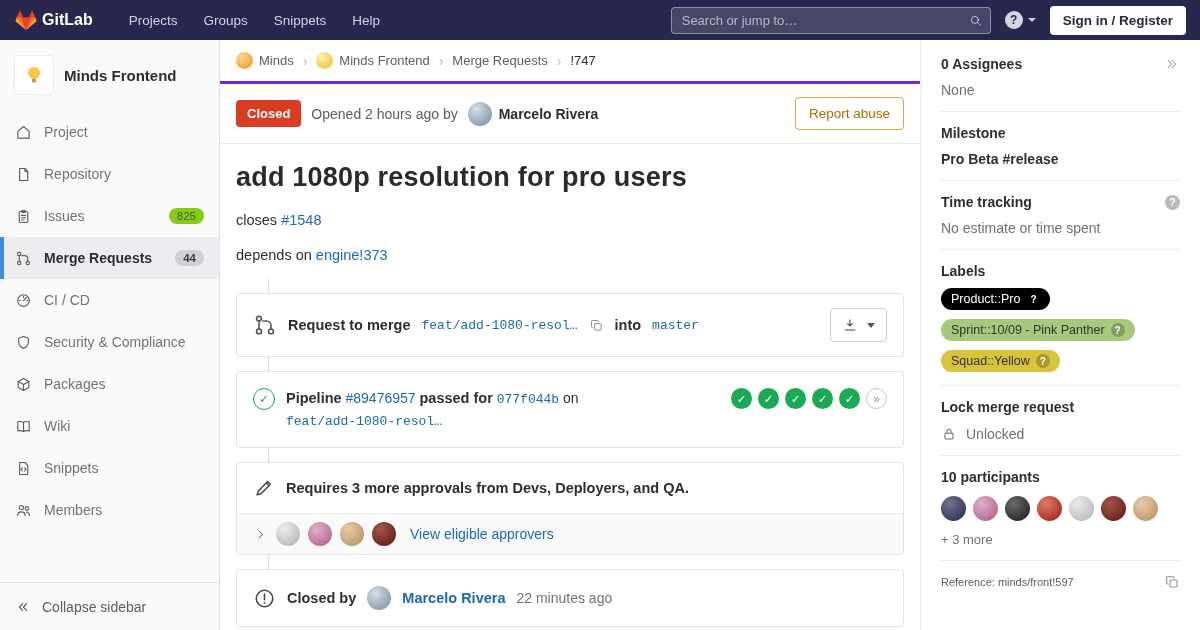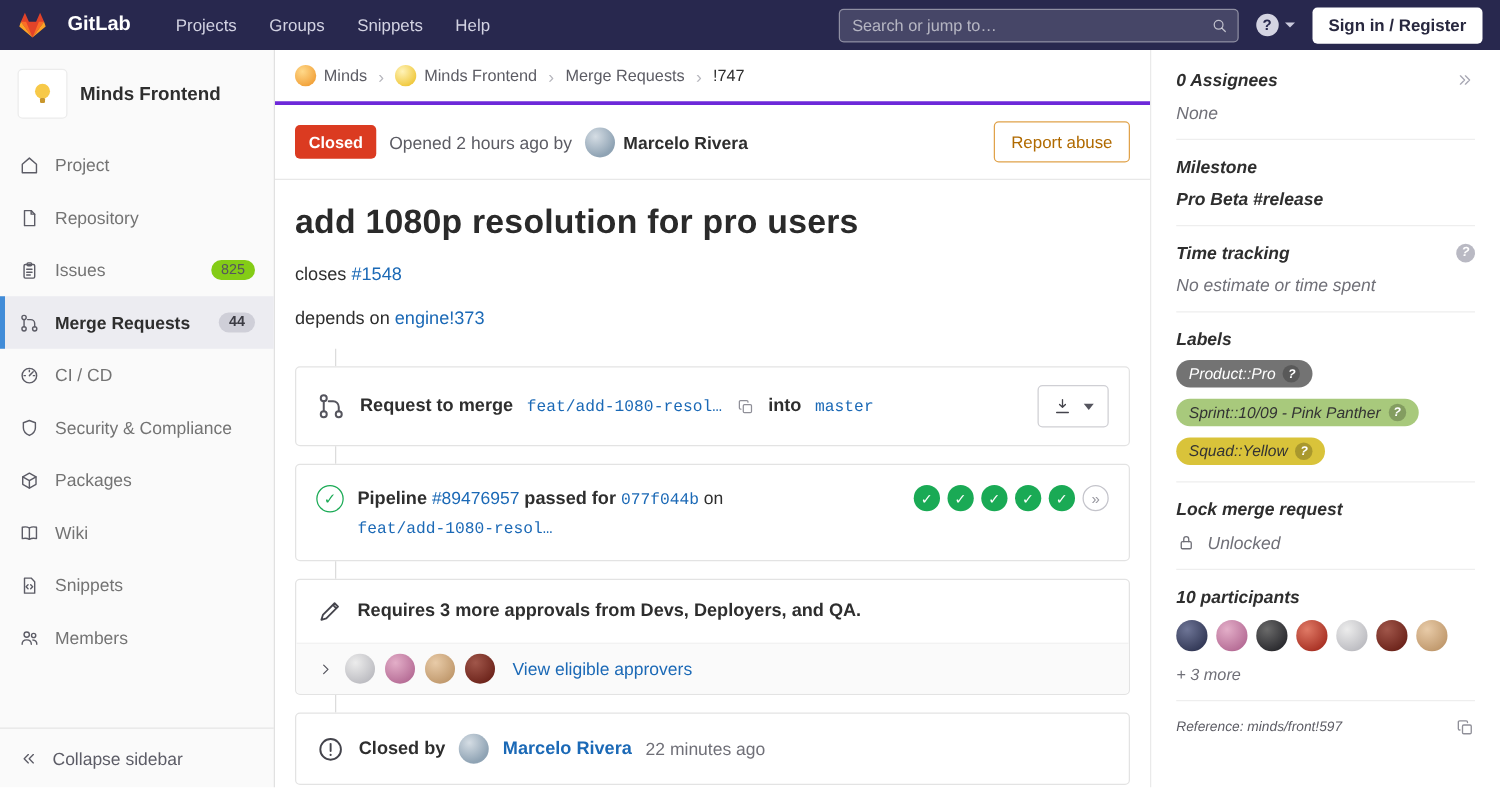--- a/index.html
+++ b/index.html
@@ -8,21 +8,21 @@
     width:1200px; height:630px; position:relative; overflow:hidden;
     font-family:"Liberation Sans","DejaVu Sans",sans-serif;
     background:#fff; color:#2e2e2e; font-size:14px;
   }
   svg { display:block; }
   .icon { stroke:currentColor; fill:none; stroke-width:1.6; stroke-linecap:round; stroke-linejoin:round; }
 
   
   .navbar { position:absolute; top:0; left:0; right:0; height:40px; background:#28284e;
     display:flex; align-items:center; padding:0 14px; z-index:10; }
-  .brand { display:flex; align-items:center; gap:16px; color:#fff; font-weight:bold; font-size:16px; cursor:pointer; }
+  .brand { display:flex; align-items:center; gap:4px; color:#fff; font-weight:bold; font-size:16px; cursor:pointer; }
   .nav-links { display:flex; gap:26px; margin-left:36px; }
   .nav-link { color:#d2d2e2; font-size:13.5px; cursor:pointer; white-space:nowrap; }
   .nav-right { margin-left:auto; display:flex; align-items:center; gap:14px; }
   .search-box { position:relative; width:320px; }
   .search-box input { width:100%; height:27px; background:rgba(255,255,255,0.14);
     border:1px solid rgba(255,255,255,0.40); border-radius:4px; color:#fff;
     padding:0 30px 0 10px; font-size:13px; outline:none; }
   .search-box input::placeholder { color:rgba(255,255,255,0.60); }
   .search-ico { position:absolute; right:8px; top:6px; color:rgba(255,255,255,0.65); }
   .help-menu { display:flex; align-items:center; gap:5px; cursor:pointer; }
@@ -49,21 +49,21 @@
   .side-item.active { background:#ececf1; }
   .side-item.active::before { content:""; position:absolute; left:0; top:0; bottom:0; width:4px; background:#418cd8; }
   .side-item.active .lbl { font-weight:bold; color:#2e2e2e; }
   .side-item.active .badge { background:#cfcfd8; color:#3c3c44; font-weight:bold; }
   .collapse-btn { position:absolute; bottom:0; left:0; right:0; height:48px; border-top:1px solid #e5e5e5;
     display:flex; align-items:center; gap:11px; padding:0 15px; color:#5c5c66; font-size:14px; cursor:pointer; }
 
   
   .right-sidebar { position:absolute; top:40px; right:0; bottom:0; width:280px; background:#fff;
     border-left:1px solid #eaeaea; padding:16px 20px 0; font-size:14px; }
-  .rs-section { padding:13px 0; border-bottom:1px solid #eee;font-style:italic; }
+  .rs-section { padding:13px 0; border-bottom:1px solid #eee; }
   .rs-section:first-child { padding-top:0; }
   .rs-section:last-child { border-bottom:none; }
   .rs-title-row { display:flex; align-items:center; justify-content:space-between; color:#2e2e2e; font-weight:600; }
   .rs-value { color:#707078; margin-top:10px; }
   .rs-value.strong { color:#2e2e2e; font-weight:bold; }
   .rs-ico { color:#a7a7b3; cursor:pointer; }
   .gray-q { width:15px; height:15px; border-radius:50%; background:#b9b9c3; color:#fff; font-size:10.5px;
     font-weight:bold; display:flex; align-items:center; justify-content:center; cursor:pointer; }
   .label-pill { display:inline-flex; align-items:center; gap:6px; border-radius:12px; padding:4px 10px;
     font-size:12.5px; margin:9px 0 0; cursor:pointer; }
@@ -342,21 +342,21 @@
       <span>Time tracking</span>
       <span class="gray-q">?</span>
     </div>
     <div class="rs-value">No estimate or time spent</div>
   </div>
   <div class="rs-section">
     <div class="rs-title-row">
       <span>Labels</span>
     </div>
     <div>
-      <div><span class="label-pill" style="background-color: #737373; color: rgb(255, 255, 255);">
+      <div><span class="label-pill" style="background-color: #000000; color: rgb(255, 255, 255);">
         <span>Product::Pro</span>
         <span class="label-help">?</span>
       </span></div>
       <div><span class="label-pill" style="background-color: rgb(168, 201, 124); color: rgb(51, 51, 51);">
         <span>Sprint::10/09 - Pink Panther</span>
         <span class="label-help">?</span>
       </span></div>
       <div><span class="label-pill" style="background-color: rgb(217, 195, 58); color: rgb(51, 51, 51);">
         <span>Squad::Yellow</span>
         <span class="label-help">?</span>

